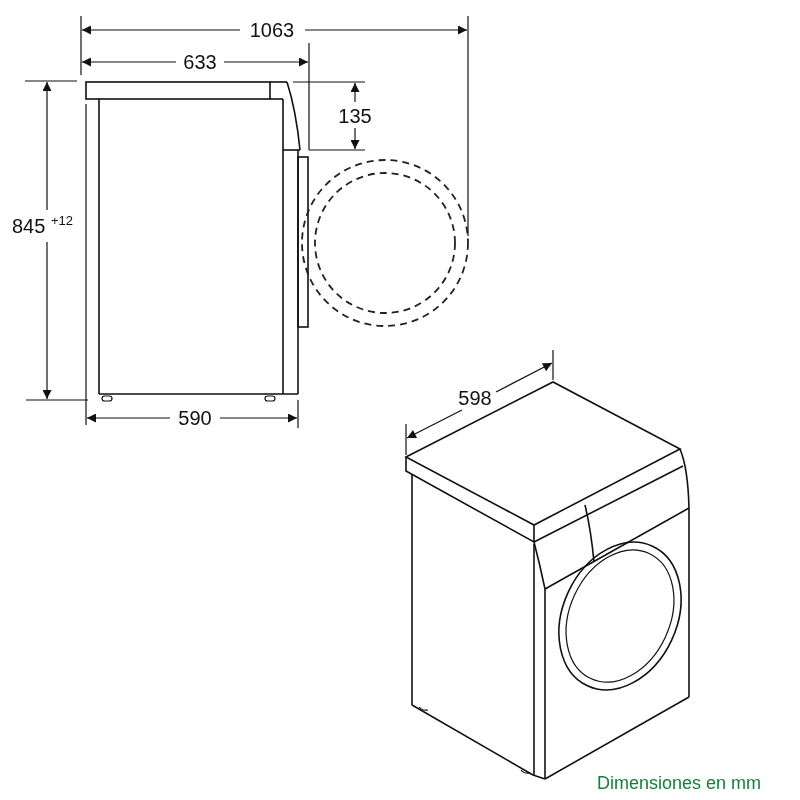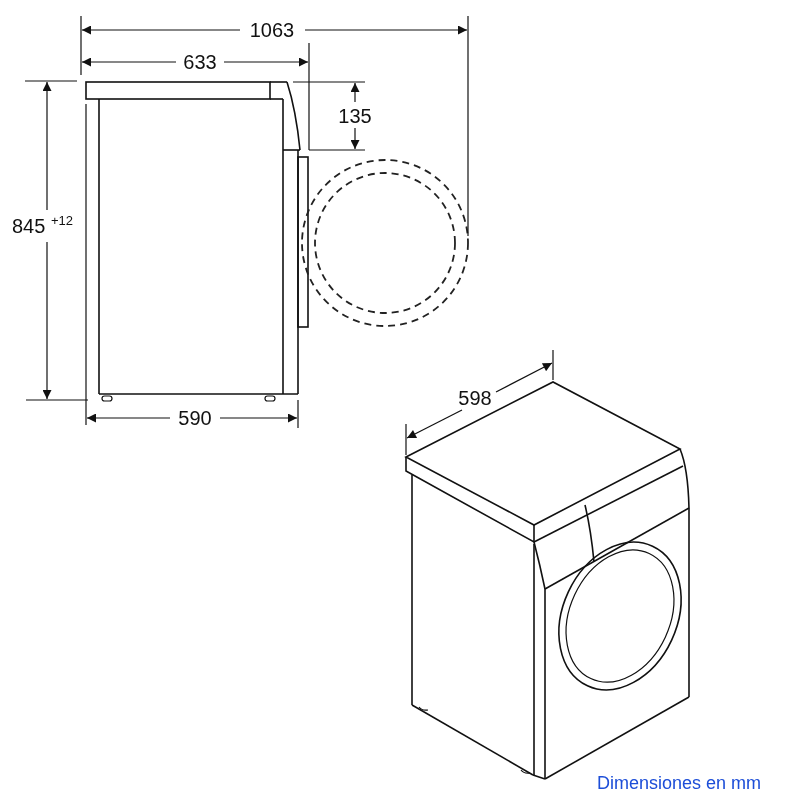--- a/index.html
+++ b/index.html
@@ -5,21 +5,21 @@
   html, body { margin: 0; padding: 0; background: #ffffff; }
   body { width: 800px; height: 800px; overflow: hidden; position: relative; font-family: "Liberation Sans", sans-serif; }
   svg { position: absolute; left: 0; top: 0; }
   .ln { stroke: #111; stroke-width: 1.6; fill: none; }
   .lnthin { stroke: #111; stroke-width: 1.2; fill: none; }
   .dash { stroke: #222; stroke-width: 1.8; fill: none; stroke-dasharray: 7 5; }
   .dim { stroke: #111; stroke-width: 1.2; fill: none; }
   .ah { fill: #111; stroke: none; }
   .lbl { font-family: "Liberation Sans", sans-serif; font-size: 20px; fill: #111; }
   .lblsup { font-family: "Liberation Sans", sans-serif; font-size: 13px; fill: #111; }
-  .caption { position: absolute; left: 597px; top: 773px; font-size: 18px; color: #1d4ed8; font-family: "Liberation Sans", sans-serif; }
+  .caption { position: absolute; left: 597px; top: 773px; font-size: 18px; color: #15803d; font-family: "Liberation Sans", sans-serif; }
 </style>
 </head>
 <body>
 
 <svg width="800" height="800" viewBox="0 0 800 800">
   <defs>
     <marker id="arr" viewBox="0 0 10 10" refX="10" refY="5" markerWidth="14" markerHeight="9" orient="auto-start-reverse" markerUnits="userSpaceOnUse">
       <path d="M0,0 L10,5 L0,10 z" class="ah"></path>
     </marker>
   </defs>

